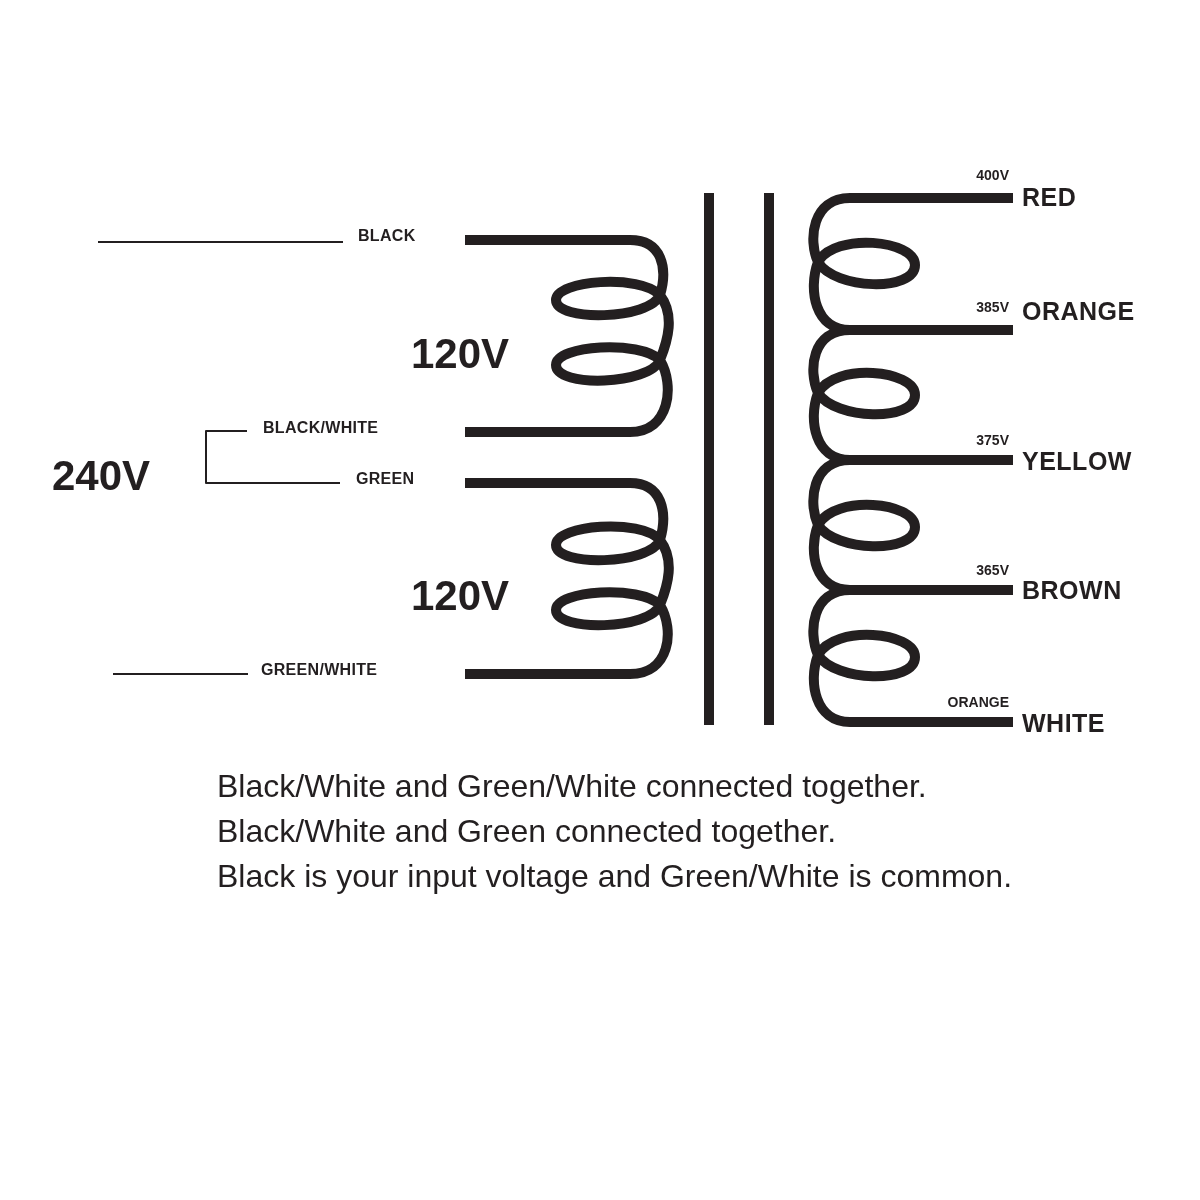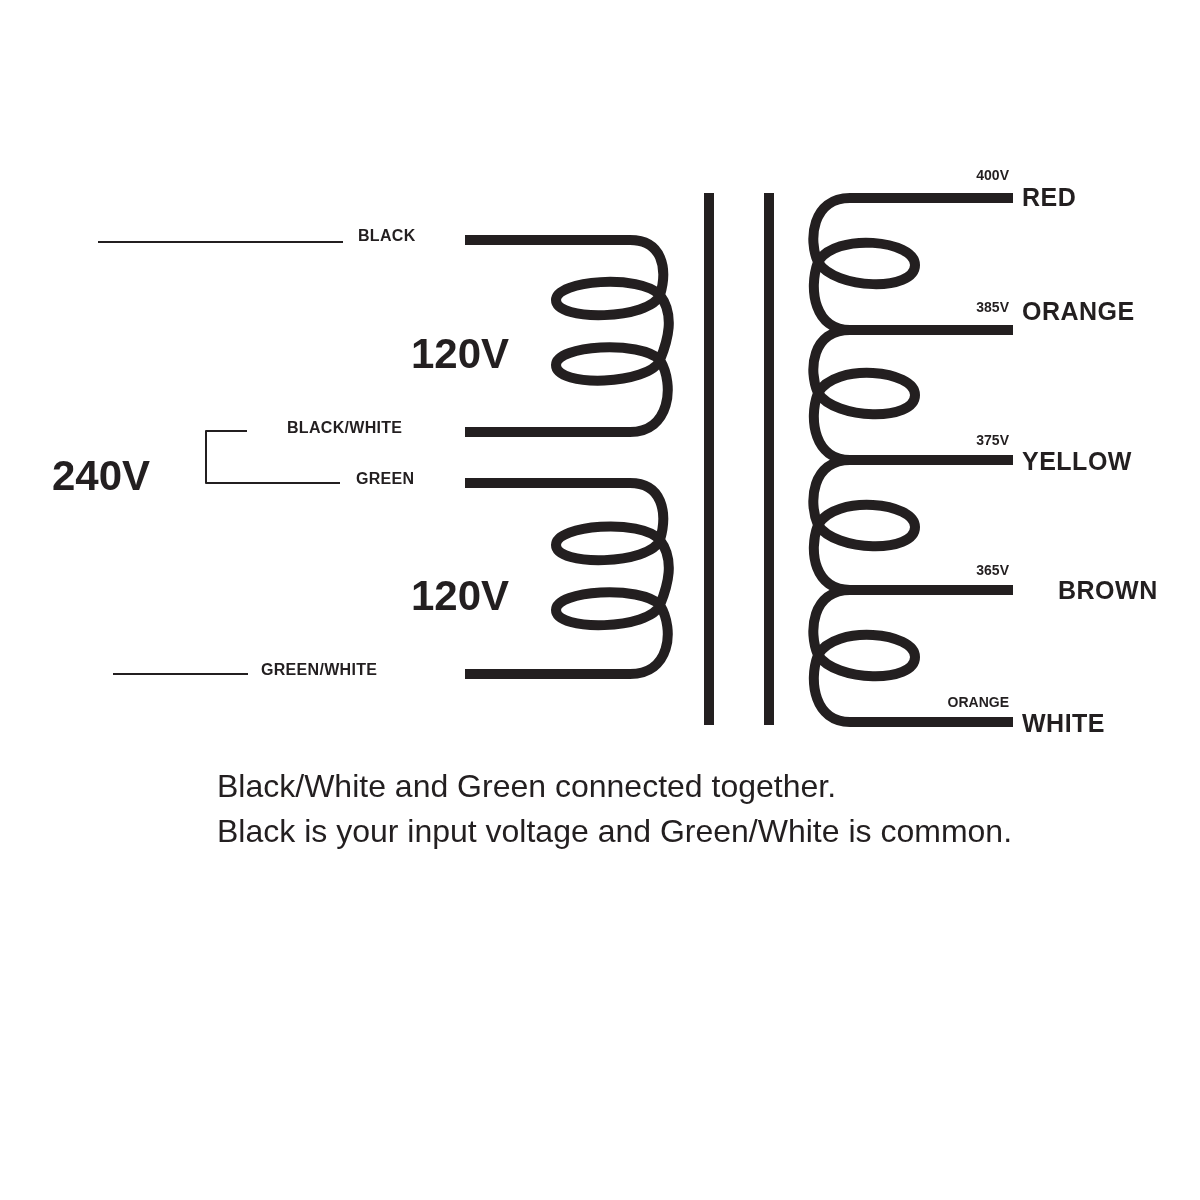--- a/index.html
+++ b/index.html
@@ -51,33 +51,34 @@
          C835,552 915,554 915,527 C915,502 835,494 818,525
          C808,552 815,590 850,590 L1013,590
          M850,590 C812,590 808,632 818,655
          C835,682 915,684 915,657 C915,632 835,624 818,655
          C808,682 815,722 850,722 L1013,722"></path>
   </g>
 </svg>
 
 <div class="lbl wire-lbl" style="left:358px;top:228px;">BLACK</div>
 <div class="lbl volt-big" style="left:411px;top:318px;">120V</div>
-<div class="lbl wire-lbl" style="left:263px;top:420px;margin-left:24px;">BLACK/WHITE</div>
+<div class="lbl wire-lbl" style="left:263px;top:420px;">BLACK/WHITE</div>
 <div class="lbl volt-big" style="left:52px;top:440px;">240V</div>
 <div class="lbl wire-lbl" style="left:356px;top:471px;text-align:center;">GREEN</div>
 <div class="lbl volt-big" style="left:411px;top:560px;">120V</div>
 <div class="lbl wire-lbl" style="left:261px;top:662px;">GREEN/WHITE</div>
 
 <div class="lbl volt-small" style="right:191px;top:168px;">400V</div>
 <div class="lbl sec-lbl" style="left:1022px;top:185px;">RED</div>
 <div class="lbl volt-small" style="right:191px;top:300px;">385V</div>
 <div class="lbl sec-lbl" style="left:1022px;top:299px;">ORANGE</div>
 <div class="lbl volt-small" style="right:191px;top:433px;">375V</div>
 <div class="lbl sec-lbl" style="left:1022px;top:449px;">YELLOW</div>
 <div class="lbl volt-small" style="right:191px;top:563px;">365V</div>
-<div class="lbl sec-lbl" style="left:1022px;top:578px;margin-left:36px;">BROWN</div>
+<div class="lbl sec-lbl" style="left:1022px;top:578px;">BROWN</div>
 <div class="lbl volt-small" style="right:191px;top:695px;">ORANGE</div>
 <div class="lbl sec-lbl" style="left:1022px;top:711px;">WHITE</div>
 
 <div class="instructions">
+  <div class="line indent">Black/White and Green/White connected together.</div>
   <div class="line indent">Black/White and Green connected together.</div>
   <div class="line indent">Black is your input voltage and Green/White is common.</div>
 </div>
 
 </body></html>

